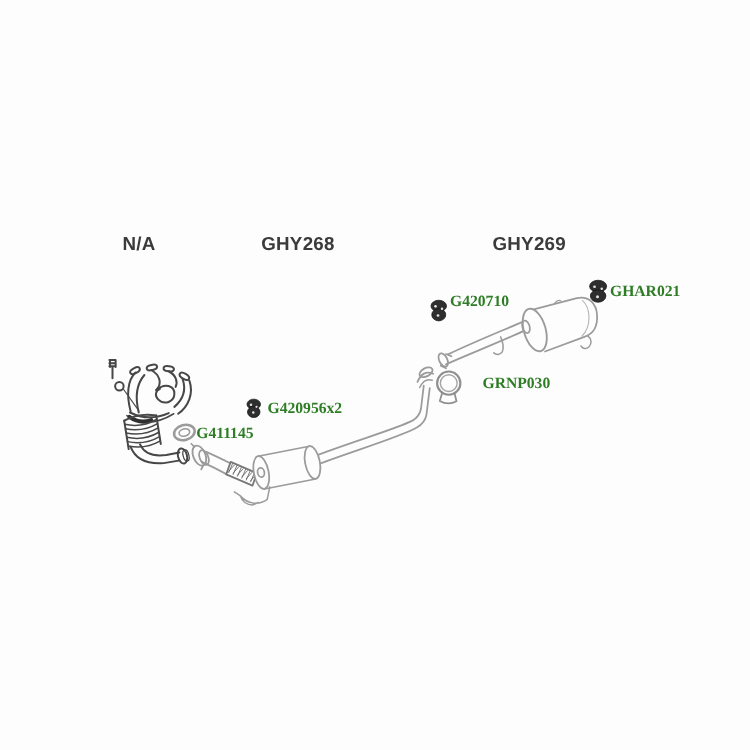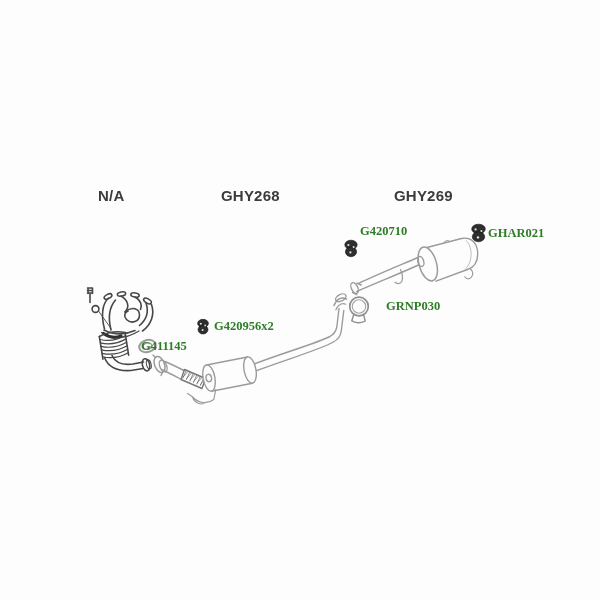--- a/index.html
+++ b/index.html
@@ -131,22 +131,22 @@
     <g>
       <ellipse class="mount" cx="203" cy="323.4" rx="5.4" ry="4.1"></ellipse>
       <ellipse class="mount" cx="203" cy="329.6" rx="5" ry="4.4"></ellipse>
       <circle class="speck" cx="200.8" cy="323.8" r="1"></circle>
       <circle class="speck" cx="205.2" cy="325.4" r="0.9"></circle>
       <circle class="speck" cx="202.6" cy="330" r="1"></circle>
     </g>
   </svg>
 
   <div class="group-header" style="left:98px;top:187px">N/A</div>
-  <div class="group-header" style="left:221px;top:187px">GHY268</div>
+  <div class="group-header" style="left:209px;top:187px">GHY268</div>
   <div class="group-header" style="left:394px;top:187px">GHY269</div>
 
-  <div class="part-label" style="left:360px;top:224px">G420710</div>
+  <div class="part-label" style="left:360px;top:234px">G420710</div>
   <div class="part-label" style="left:488px;top:226px">GHAR021</div>
   <div class="part-label" style="left:386px;top:299px">GRNP030</div>
   <div class="part-label" style="left:214px;top:319px">G420956x2</div>
-  <div class="part-label" style="left:141px;top:339px">G411145</div>
+  <div class="part-label" style="left:157px;top:339px">G411145</div>
 
 </div>
 
 </body></html>

